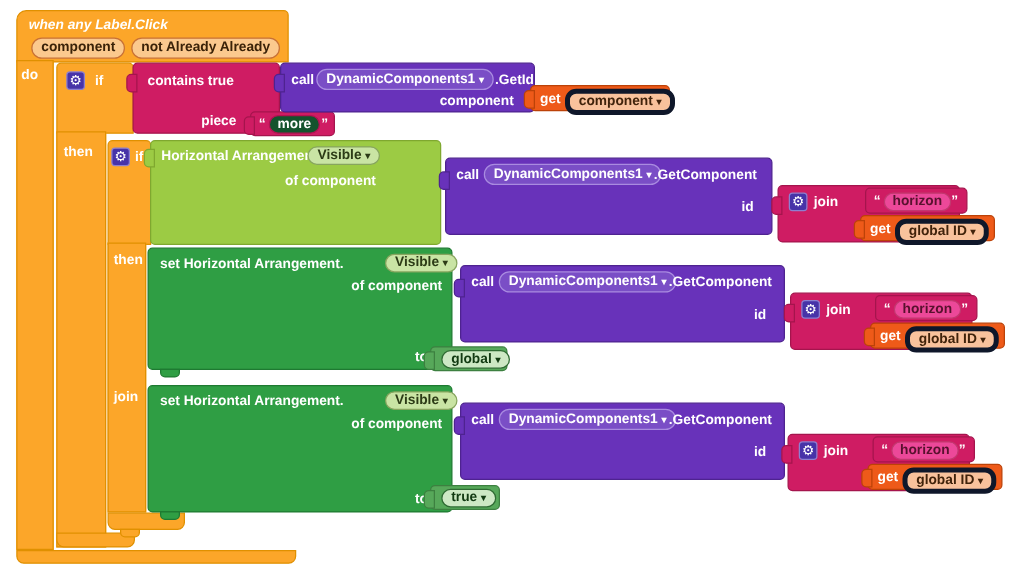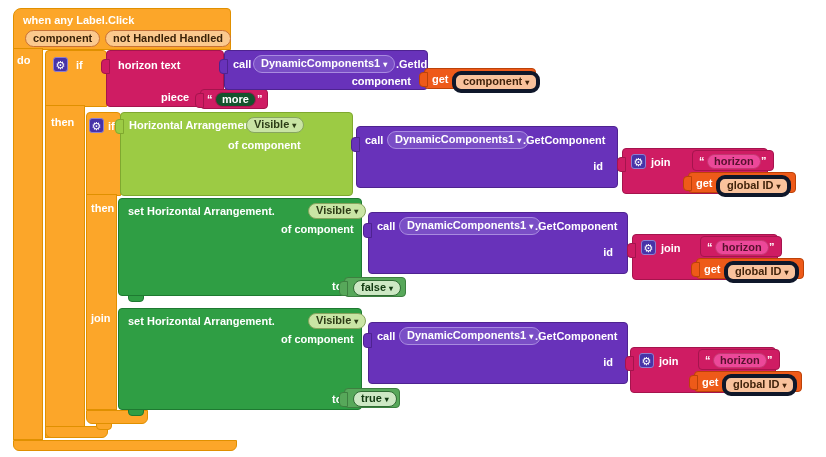--- a/index.html
+++ b/index.html
@@ -36,39 +36,39 @@
   .tabB{position:absolute;width:14px;height:5px;border-radius:0 0 4px 4px;}
   .tabB.o{background:#FCA629;}.tabB.dg{background:#2F9E44;}
   .q{position:absolute;color:#fff;font-weight:bold;font-size:11px;line-height:13px;}
 </style>
 </head>
 <body>
 
 <div class="canvas">
 
   <div class="blk o" style="left:13px;top:8px;width:218px;height:42px;border-radius:8px 4px 0 0;">
-    <span class="lbl" style="left:9px;top:5px;">when any Label.Click</span>
+    <span class="lbl" style="left:9px;top:5px;font-style:italic;">when any Label.Click</span>
     <span class="pill pill-orange" style="left:11px;top:21px;">component</span>
-    <span class="pill pill-orange" style="left:91px;top:21px;">not Handled Handled</span>
+    <span class="pill pill-orange" style="left:91px;top:21px;">not Already Already</span>
   </div>
   <div class="blk o sp" style="left:13px;top:48px;width:30px;height:392px;"></div>
   <div class="blk o bar" style="left:13px;top:440px;width:224px;height:11px;"></div>
   <span class="lbl on-canvas" style="left:17px;top:54px;">do</span>
 
   <div class="blk o" style="left:45px;top:50px;width:62px;height:57px;border-radius:4px 4px 0 0;">
     <span class="gear" style="left:7px;top:6px;">⚙</span>
     <span class="lbl" style="left:30px;top:8px;">if</span>
   </div>
   <div class="blk o sp" style="left:45px;top:105px;width:40px;height:333px;"></div>
   <div class="blk o bar" style="left:45px;top:426px;width:63px;height:12px;"></div>
   <span class="lbl on-canvas" style="left:51px;top:116px;">then</span>
 
   <div class="blk m" style="left:106px;top:50px;width:118px;height:57px;">
     <span class="tabL m" style="top:8px;"></span>
-    <span class="lbl" style="left:11px;top:8px;">horizon text</span>
+    <span class="lbl" style="left:11px;top:8px;">contains true</span>
     <span class="lbl" style="left:54px;top:40px;">piece</span>
   </div>
 
   <div class="blk m" style="left:200px;top:89px;width:68px;height:20px;">
     <span class="tabL m" style="top:3px;"></span>
     <span class="q" style="left:6px;top:3px;">“</span>
     <span class="pill pill-pink" style="left:14px;top:2px;padding:0 6px;">more</span>
     <span class="q" style="left:56px;top:3px;">”</span>
   </div>
 
@@ -154,21 +154,21 @@
     <span class="q" style="left:68px;top:4px;">”</span>
   </div>
   <div class="blk v" style="left:696px;top:258px;width:108px;height:21px;">
     <span class="tabL v" style="top:3px;"></span>
     <span class="lbl" style="left:7px;top:4px;">get</span>
     <span class="pill pill-peach" style="left:27px;top:2px;padding:0 7px;"><span>global ID</span><span class="caret">▾</span></span>
   </div>
 
   <div class="blk lo" style="left:344px;top:277px;width:62px;height:20px;">
     <span class="tabL lo" style="top:3px;"></span>
-    <span class="pill pill-mint" style="left:8px;top:2px;padding:0 7px;"><span>false</span><span class="caret">▾</span></span>
+    <span class="pill pill-mint" style="left:8px;top:2px;padding:0 7px;"><span>global</span><span class="caret">▾</span></span>
   </div>
 
   <div class="blk dg" style="left:118px;top:308px;width:244px;height:102px;">
     <span class="lbl" style="left:9px;top:6px;">set Horizontal Arrangement.</span>
     <span class="pill pill-pale" style="left:189px;top:4px;padding:0 7px;"><span>Visible</span><span class="caret">▾</span></span>
     <span class="lbl" style="left:162px;top:24px;">of component</span>
     <span class="lbl" style="left:213px;top:84px;">to</span>
   </div>
   <span class="tabB dg" style="left:128px;top:409px;"></span>
 

